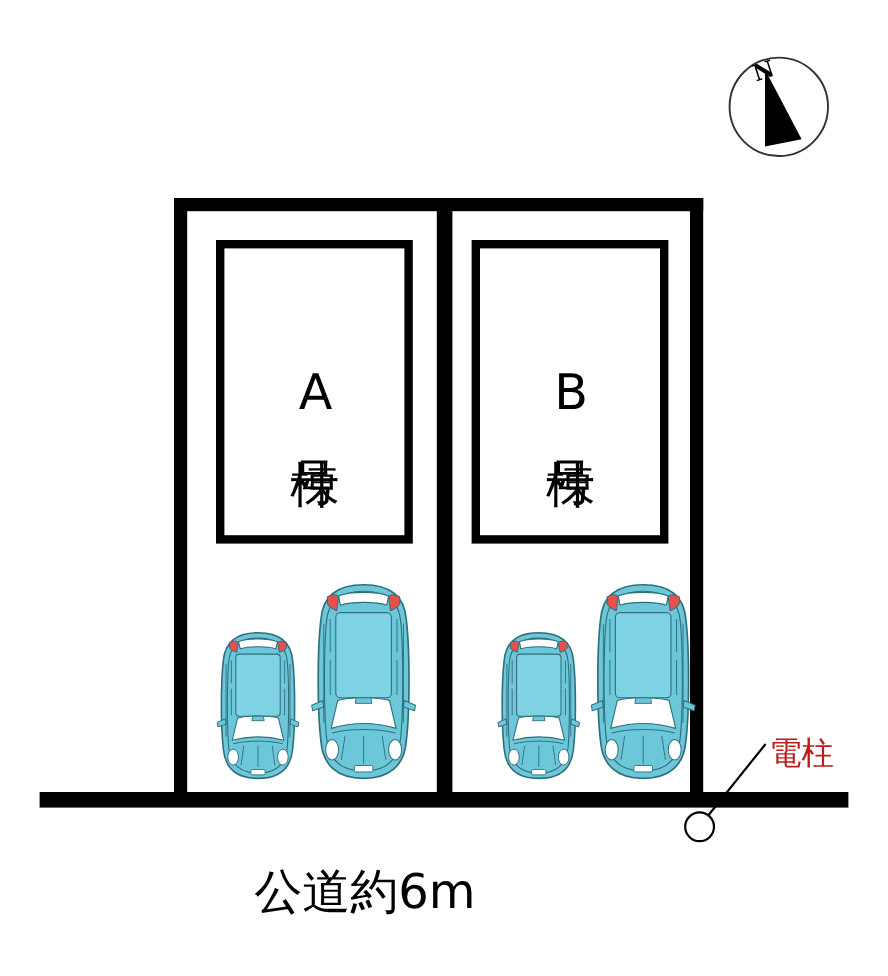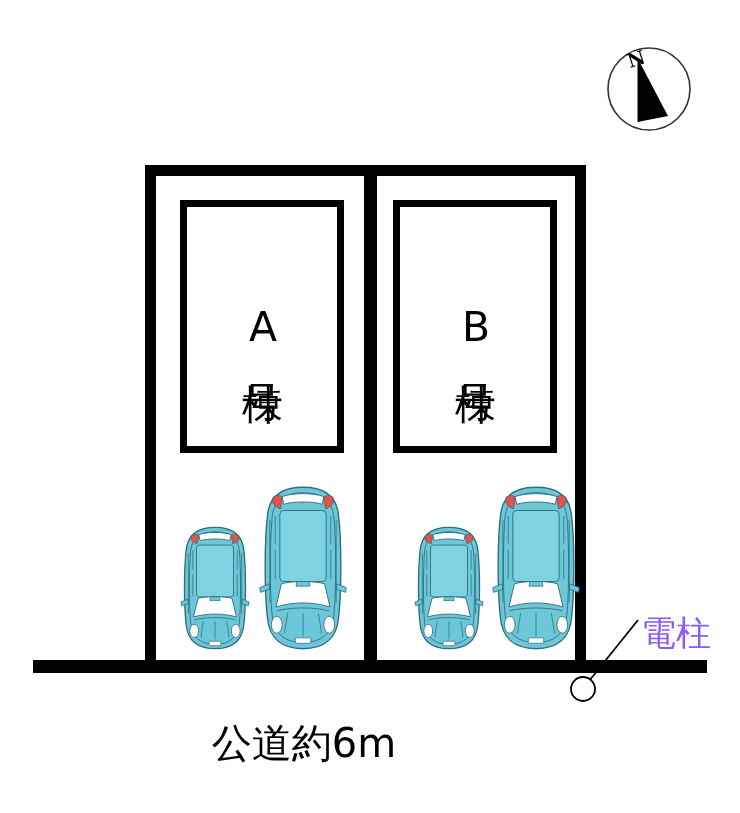--- a/index.html
+++ b/index.html
@@ -75,22 +75,22 @@
   .car-b-small { left: 412px; top: 525px; width: 74px;  height: 126px; }
   .car-b-large { left: 489px; top: 485px; width: 94px;  height: 166px; }
 
   
   .pole-group { left: 555px; top: 600px; width: 150px; height: 110px; }
 
   
   .pole-label {
     left: 641px;
     top: 610px;
-    font-size: 35px;
-    color: #8b5cf6;
+    font-size: 27px;
+    color: #b91c1c;
     white-space: nowrap;
     font-family: "DejaVu Sans", "Liberation Sans", sans-serif;
   }
   .road-label {
     left: 0px;
     top: 716px;
     width: 608px;
     text-align: center;
     font-size: 40px;
     color: #000000;

